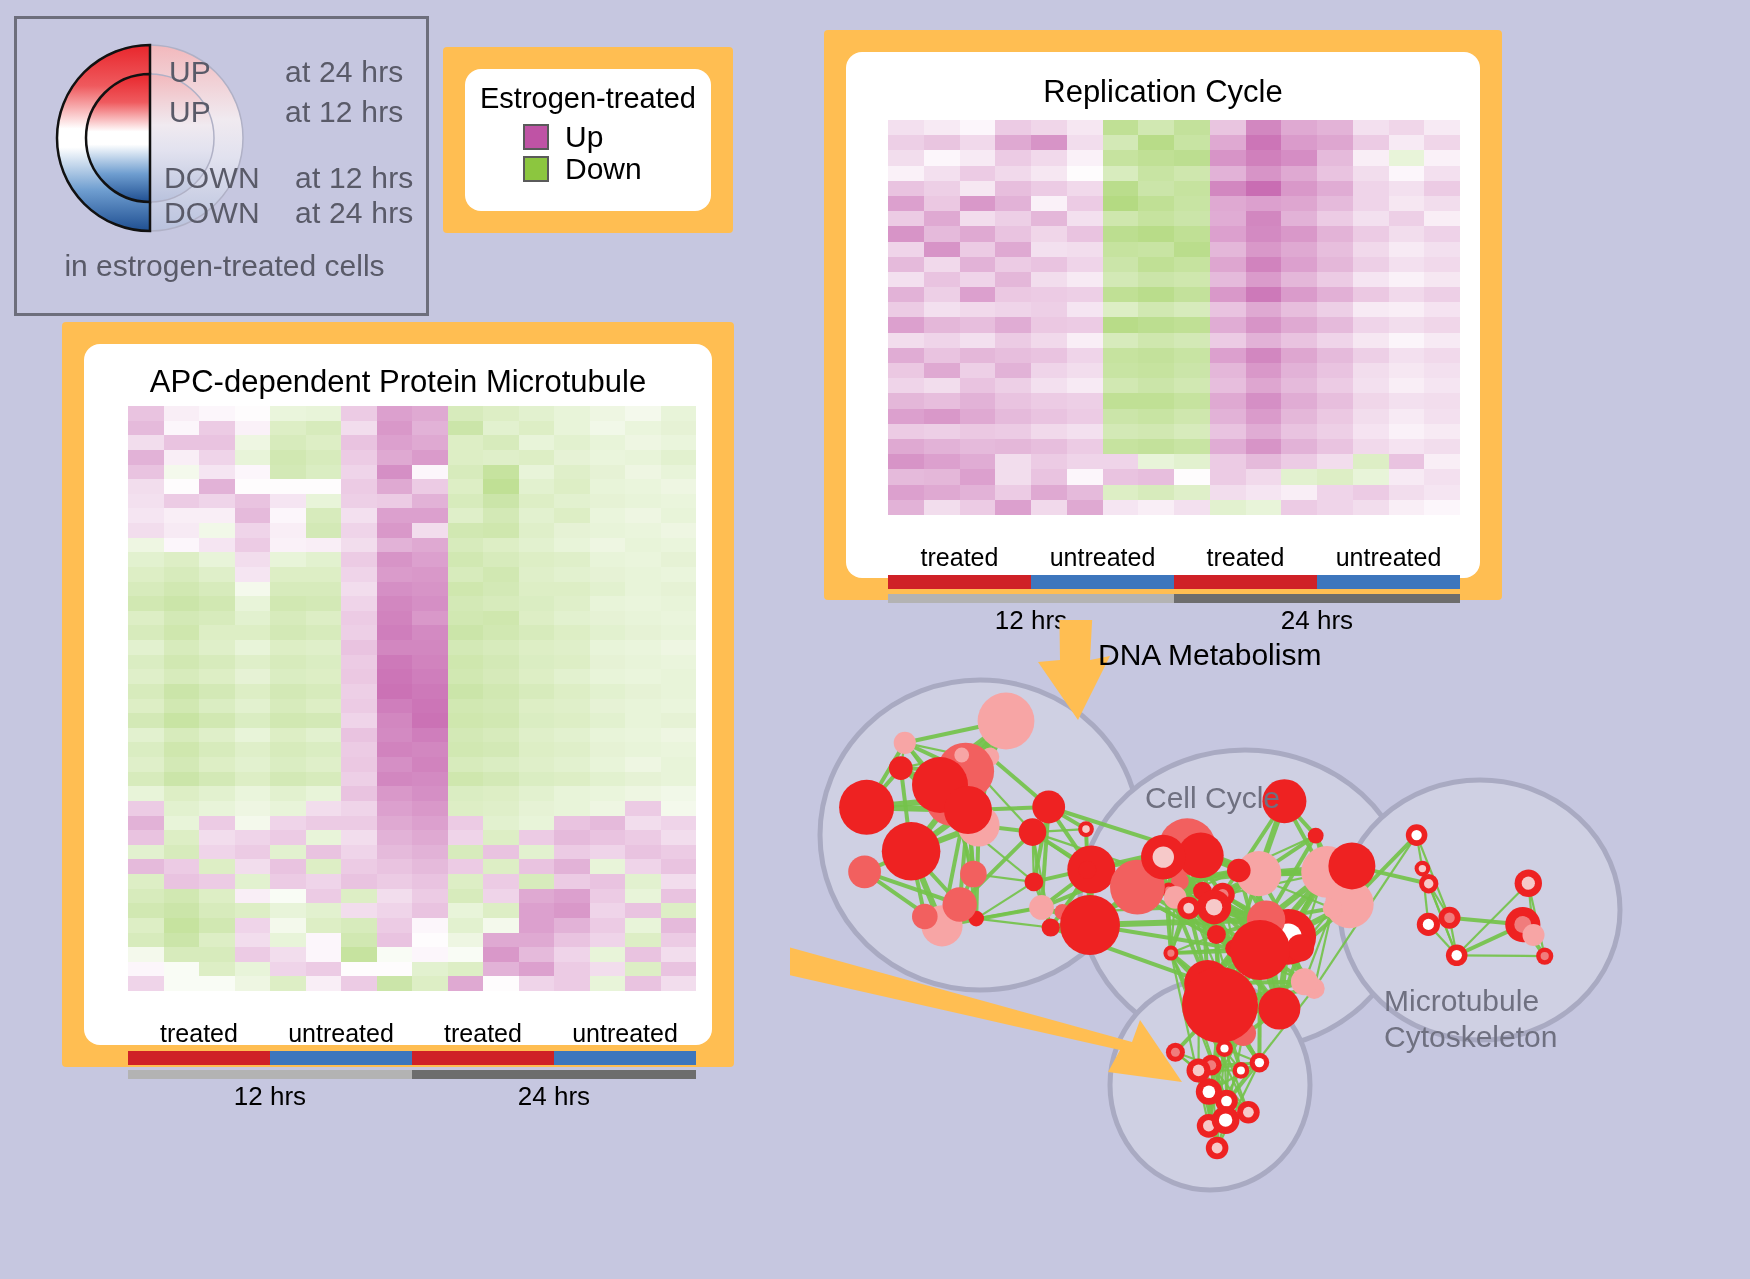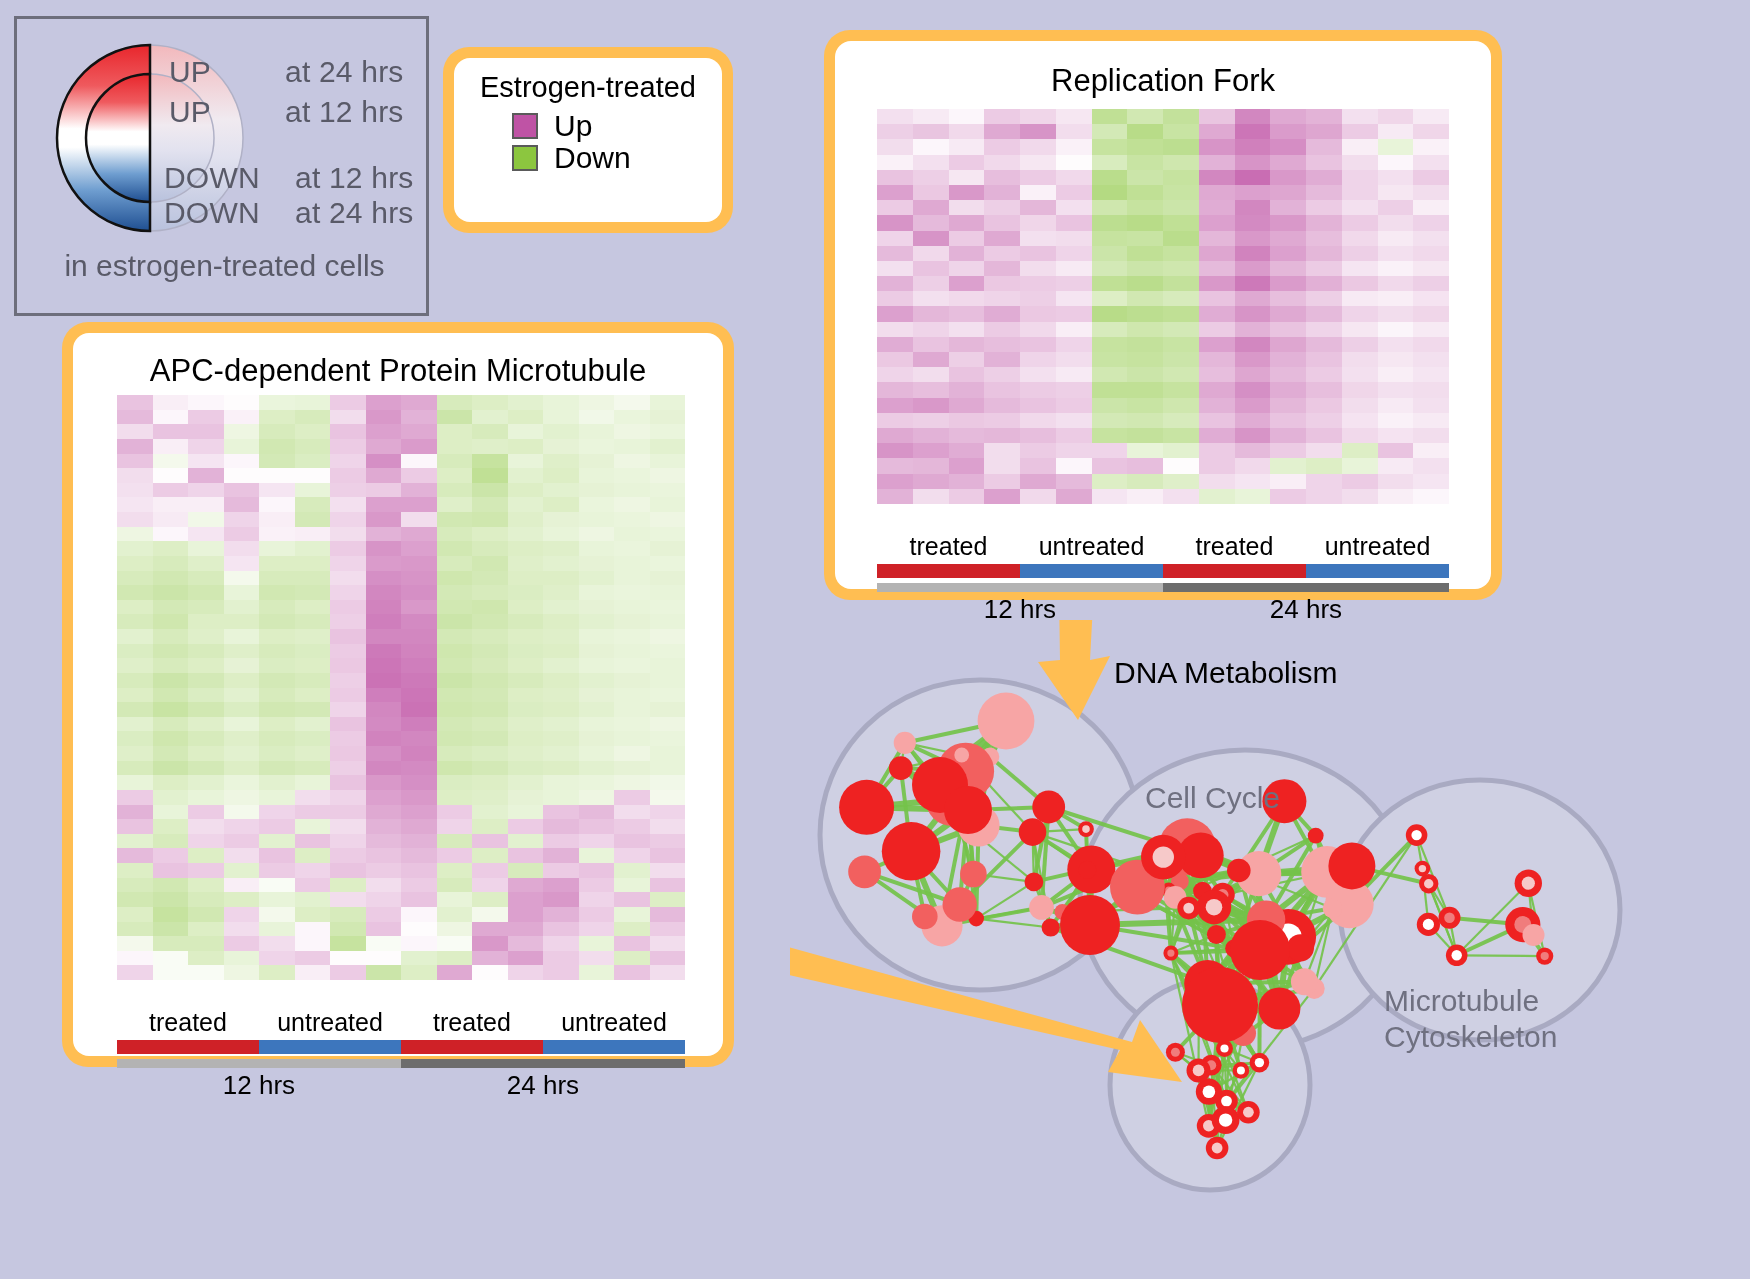--- a/index.html
+++ b/index.html
@@ -25,22 +25,22 @@
   #k-at12{left:268px;top:76px;}
   #k-dn12{left:147px;top:142px;}
   #k-at12b{left:278px;top:142px;}
   #k-dn24{left:147px;top:177px;}
   #k-at24b{left:278px;top:177px;}
   #k-foot{position:absolute;left:0;top:228px;width:415px;text-align:center;
           color:#595a68;font-size:30px;line-height:38px;}
 
   
   .card{
-    position:absolute;background:#ffbe52;border-radius:26px;
-    padding:11px;box-sizing:border-box;
+    position:absolute;background:#ffbe52;border-radius:4px;
+    padding:22px;box-sizing:border-box;
   }
   .card-inner{
     width:100%;height:100%;background:#ffffff;border-radius:16px;
     box-sizing:border-box;position:relative;
   }
   .card-title{
     position:absolute;left:0;right:0;text-align:center;
     font-size:31px;color:#000;font-weight:400;
   }
 
@@ -68,21 +68,21 @@
   .tbar{display:grid;grid-template-columns:repeat(4,1fr);height:14px;margin-top:3px;}
   .tbar span{display:block;}
   .hbar{display:grid;grid-template-columns:repeat(2,1fr);height:9px;margin-top:5px;}
   .hbar span{display:block;}
   .hrow{display:grid;grid-template-columns:repeat(2,1fr);}
   .hlab{text-align:center;font-size:26px;color:#000;line-height:34px;}
 
   
   #net{position:absolute;left:790px;top:620px;width:960px;height:660px;}
   .net-lab{position:absolute;font-size:30px;line-height:36px;}
-  #lab-dna{left:308px;top:35px;color:#000;margin-left:16px;}
+  #lab-dna{left:308px;top:17px;color:#000;}
   #lab-cc{left:355px;top:160px;color:#6f7080;}
   #lab-mt{left:594px;top:363px;color:#6f7080;text-align:right;width:150px;}
   #lab-ubq{left:58px;top:398px;color:#000;width:270px;}
 </style>
 </head>
 <body>
 
 <div class="fig">
 
   <div id="key-box">
@@ -133,21 +133,21 @@
         <div class="legend-row">
           <span class="swatch" style="background:#8cc63f"></span>
           <span class="legend-lab">Down</span>
         </div>
       </div>
     </div>
   </div>
 
   <div class="card" id="rf-card">
     <div class="card-inner">
-      <div class="card-title" style="top:22px">Replication Fork</div>
+      <div class="card-title" style="top:22px">Replication Cycle</div>
       <div class="hm-wrap" id="rf-hm-wrap" style="left:42px;top:68px;width:572px;height:395px">
         <div class="hm" id="rf-hm" style="grid-template-columns: repeat(16, 1fr); grid-template-rows: repeat(26, 1fr); height: 100%;">
             <i style="background:rgb(243,224,239)"></i>
             <i style="background:rgb(247,234,244)"></i>
             <i style="background:rgb(252,246,251)"></i>
             <i style="background:rgb(236,203,228)"></i>
             <i style="background:rgb(240,214,233)"></i>
             <i style="background:rgb(246,231,242)"></i>
             <i style="background:rgb(192,224,149)"></i>
             <i style="background:rgb(209,232,178)"></i>

